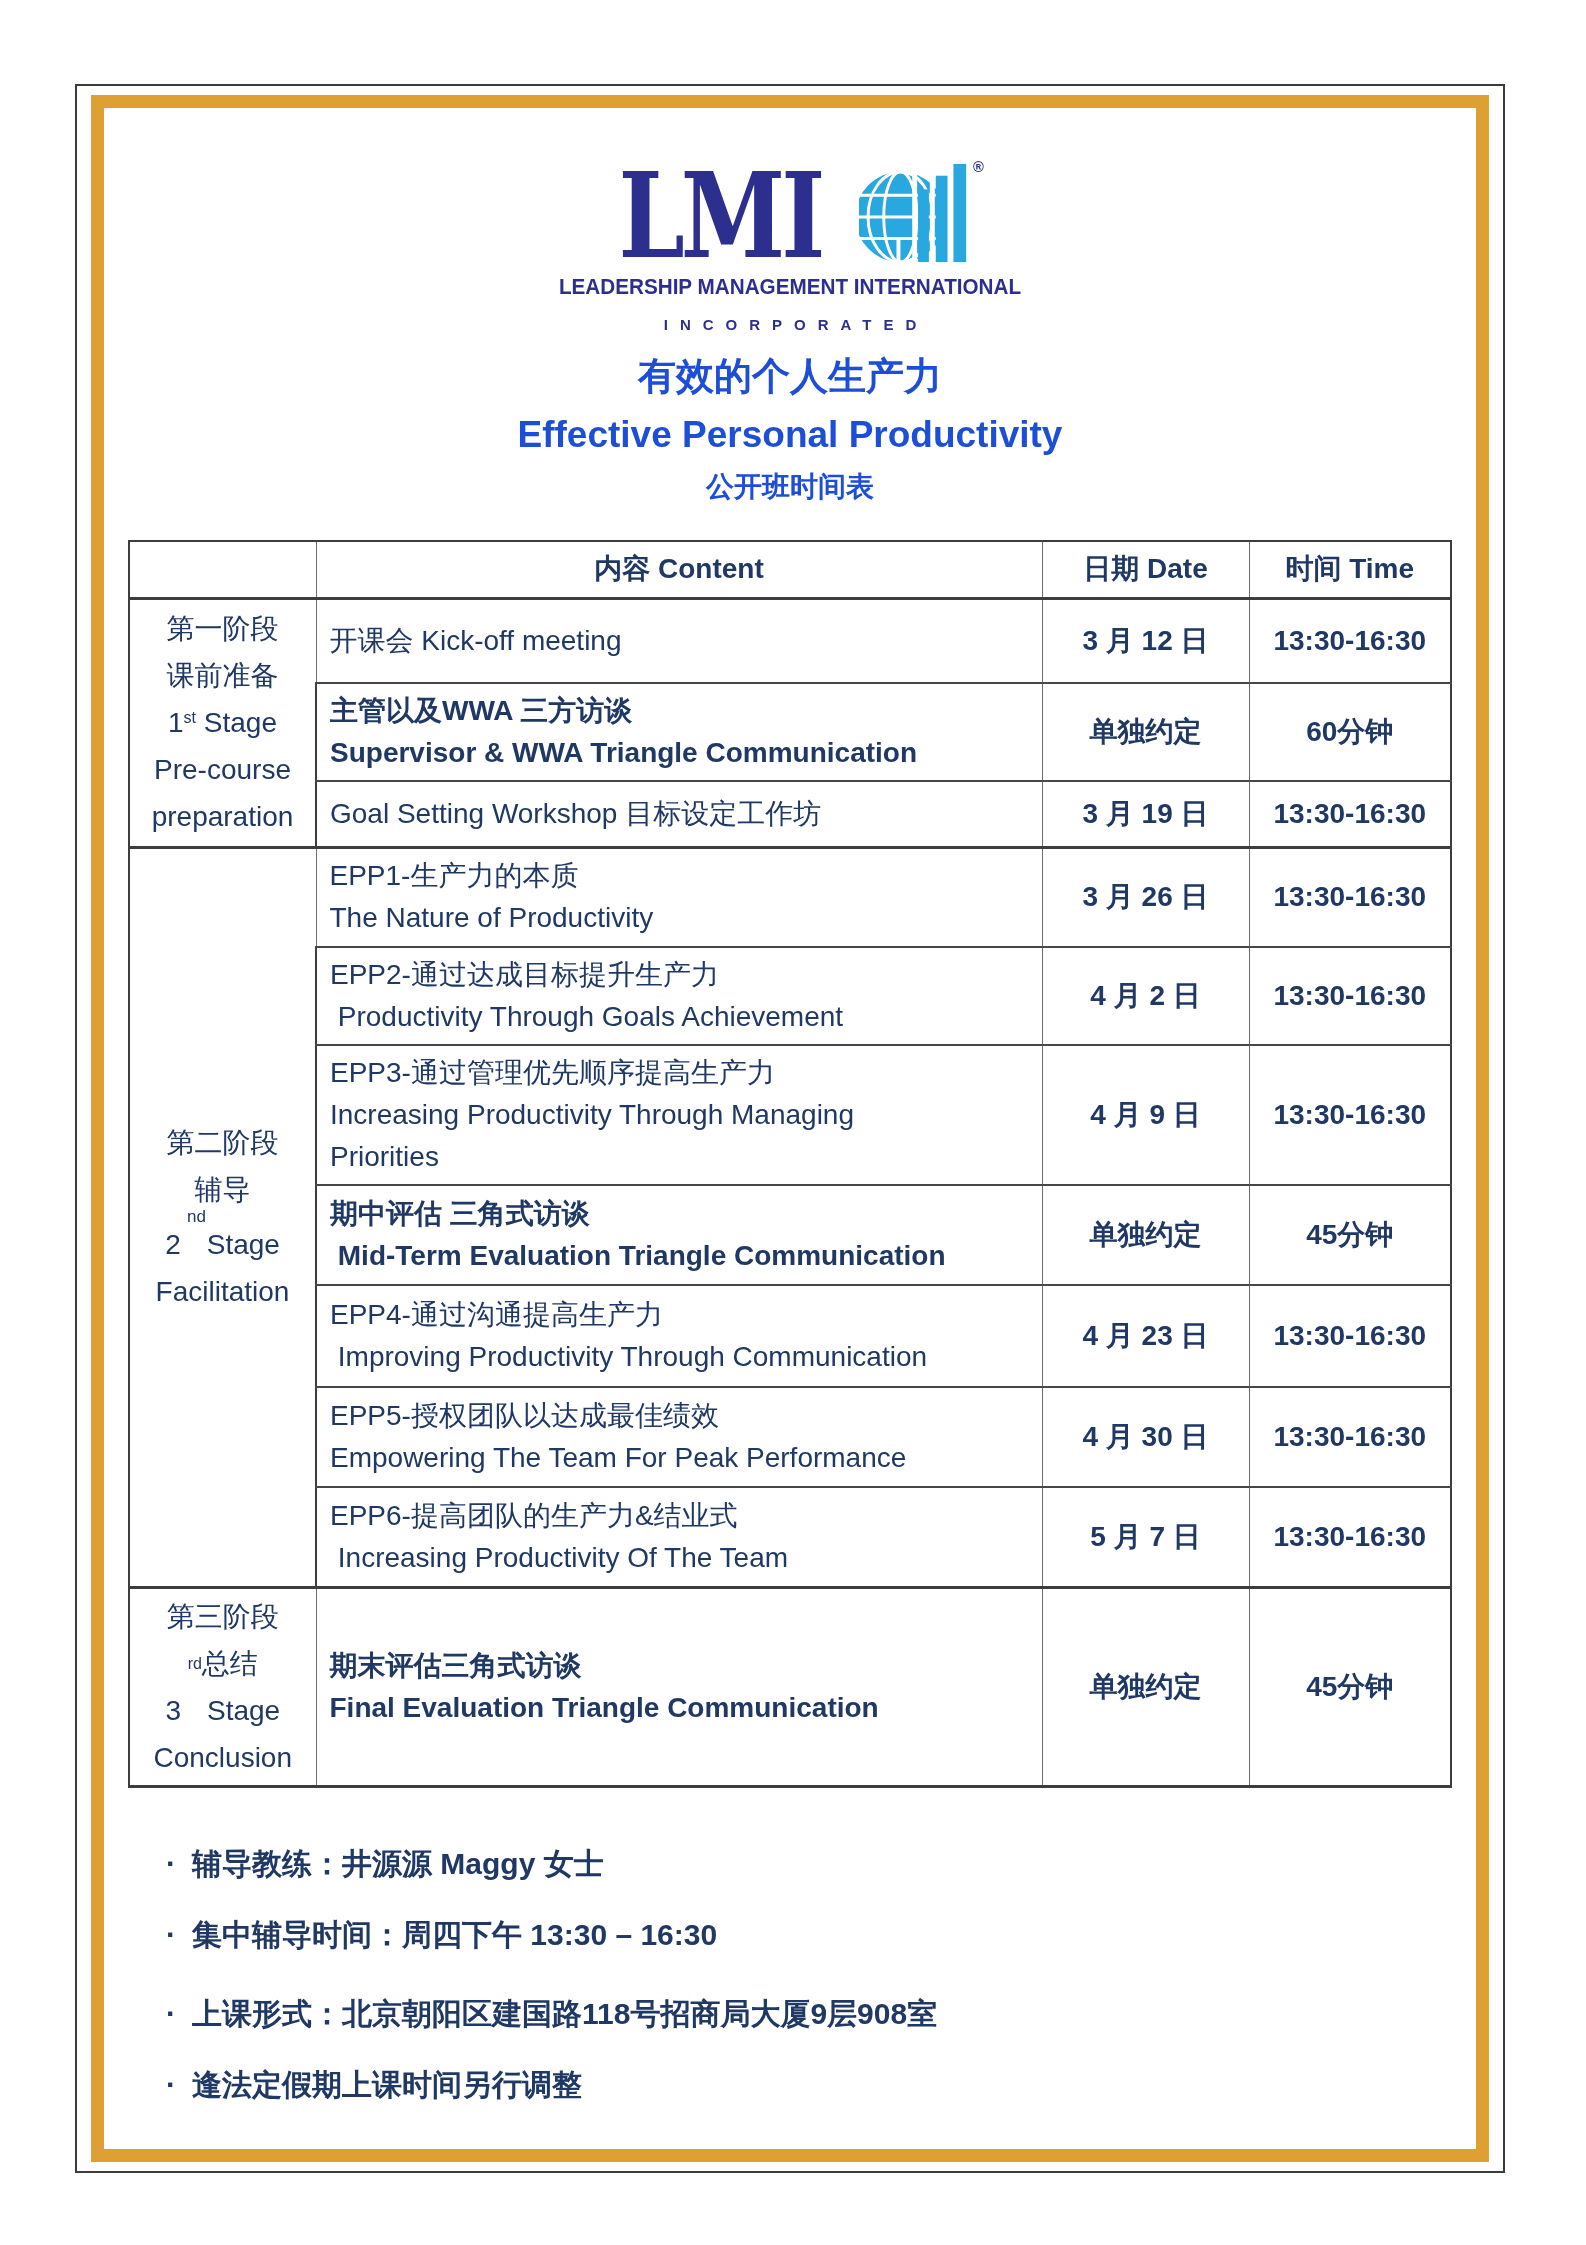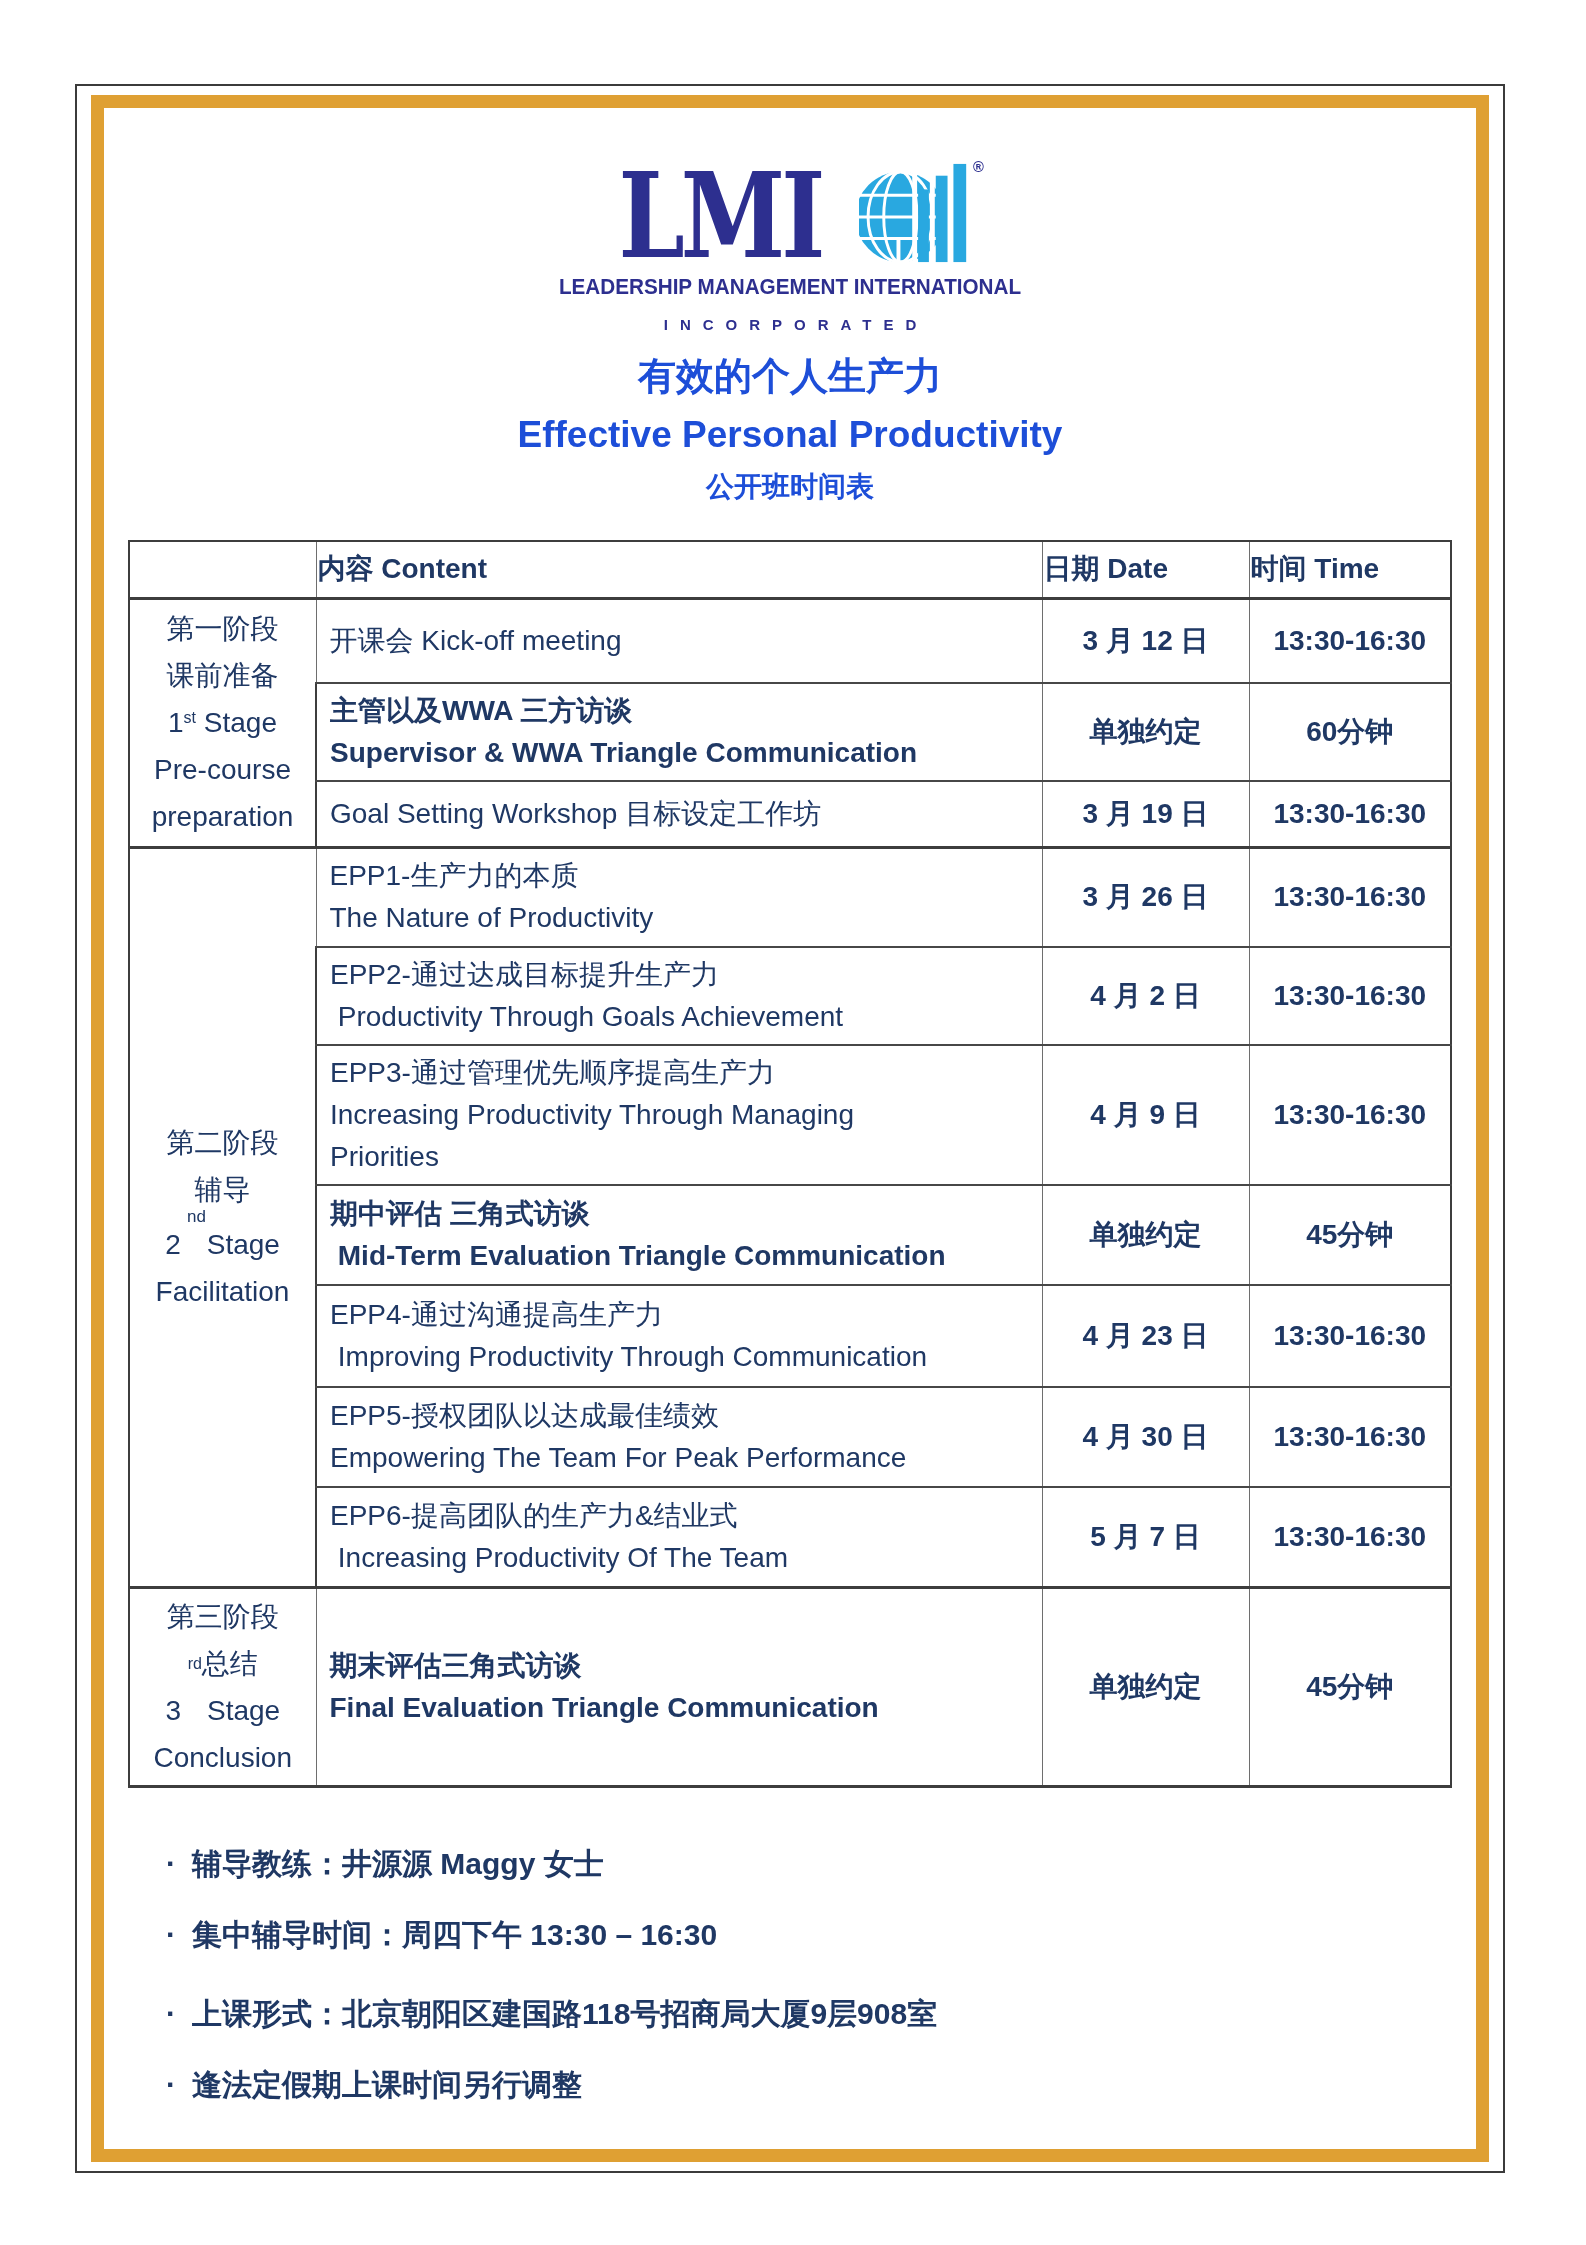--- a/index.html
+++ b/index.html
@@ -47,21 +47,21 @@
   .schedule col.c-stage{width:187px;}
   .schedule col.c-content{width:726px;}
   .schedule col.c-date{width:207px;}
   .schedule col.c-time{width:202px;}
   .schedule td,.schedule th{
     border-left:1px solid #6e6e6e;border-right:1px solid #6e6e6e;
     border-top:2px solid #474747;border-bottom:2px solid #474747;
     vertical-align:middle;box-sizing:border-box;
   }
   .schedule tr:first-child th{border-top:2px solid #3d3d3d;}
-  .schedule th{font-weight:700;text-align:left;height:57px;border-bottom:3px solid #3d3d3d;}
+  .schedule th{font-weight:700;text-align:center;height:57px;border-bottom:3px solid #3d3d3d;}
   .schedule td:first-child, .schedule th:first-child{border-left:2px solid #3d3d3d;}
   .schedule td:last-child, .schedule th:last-child{border-right:2px solid #3d3d3d;}
   .schedule tr.stage-start td{border-top:3px solid #3d3d3d;margin-top:44px;}
   .schedule tr.last-row td{border-bottom:3px solid #3d3d3d;}
   td.cell-content{
     text-align:left;padding:6px 10px 6px 13px;
     white-space:pre-wrap;line-height:1.5;
   }
   td.cell-date, td.cell-time{text-align:center;font-weight:700;}
   tr.bold-row td.cell-content{font-weight:700;}

